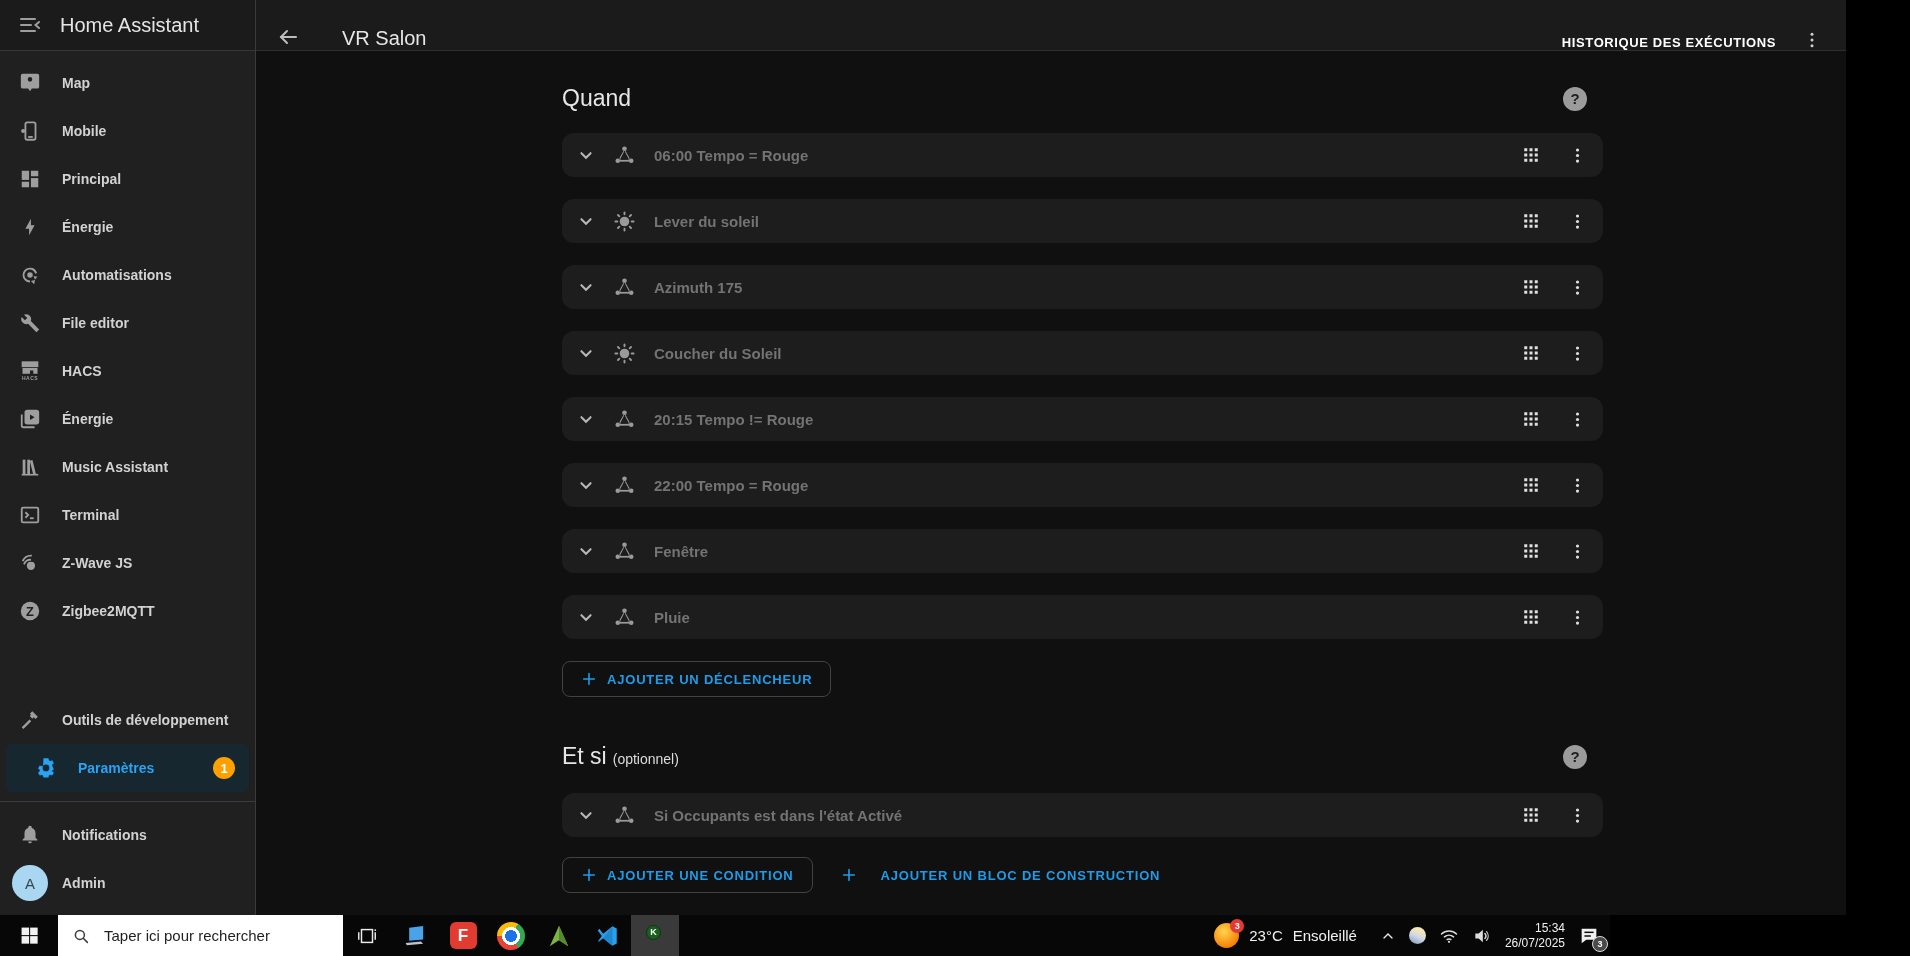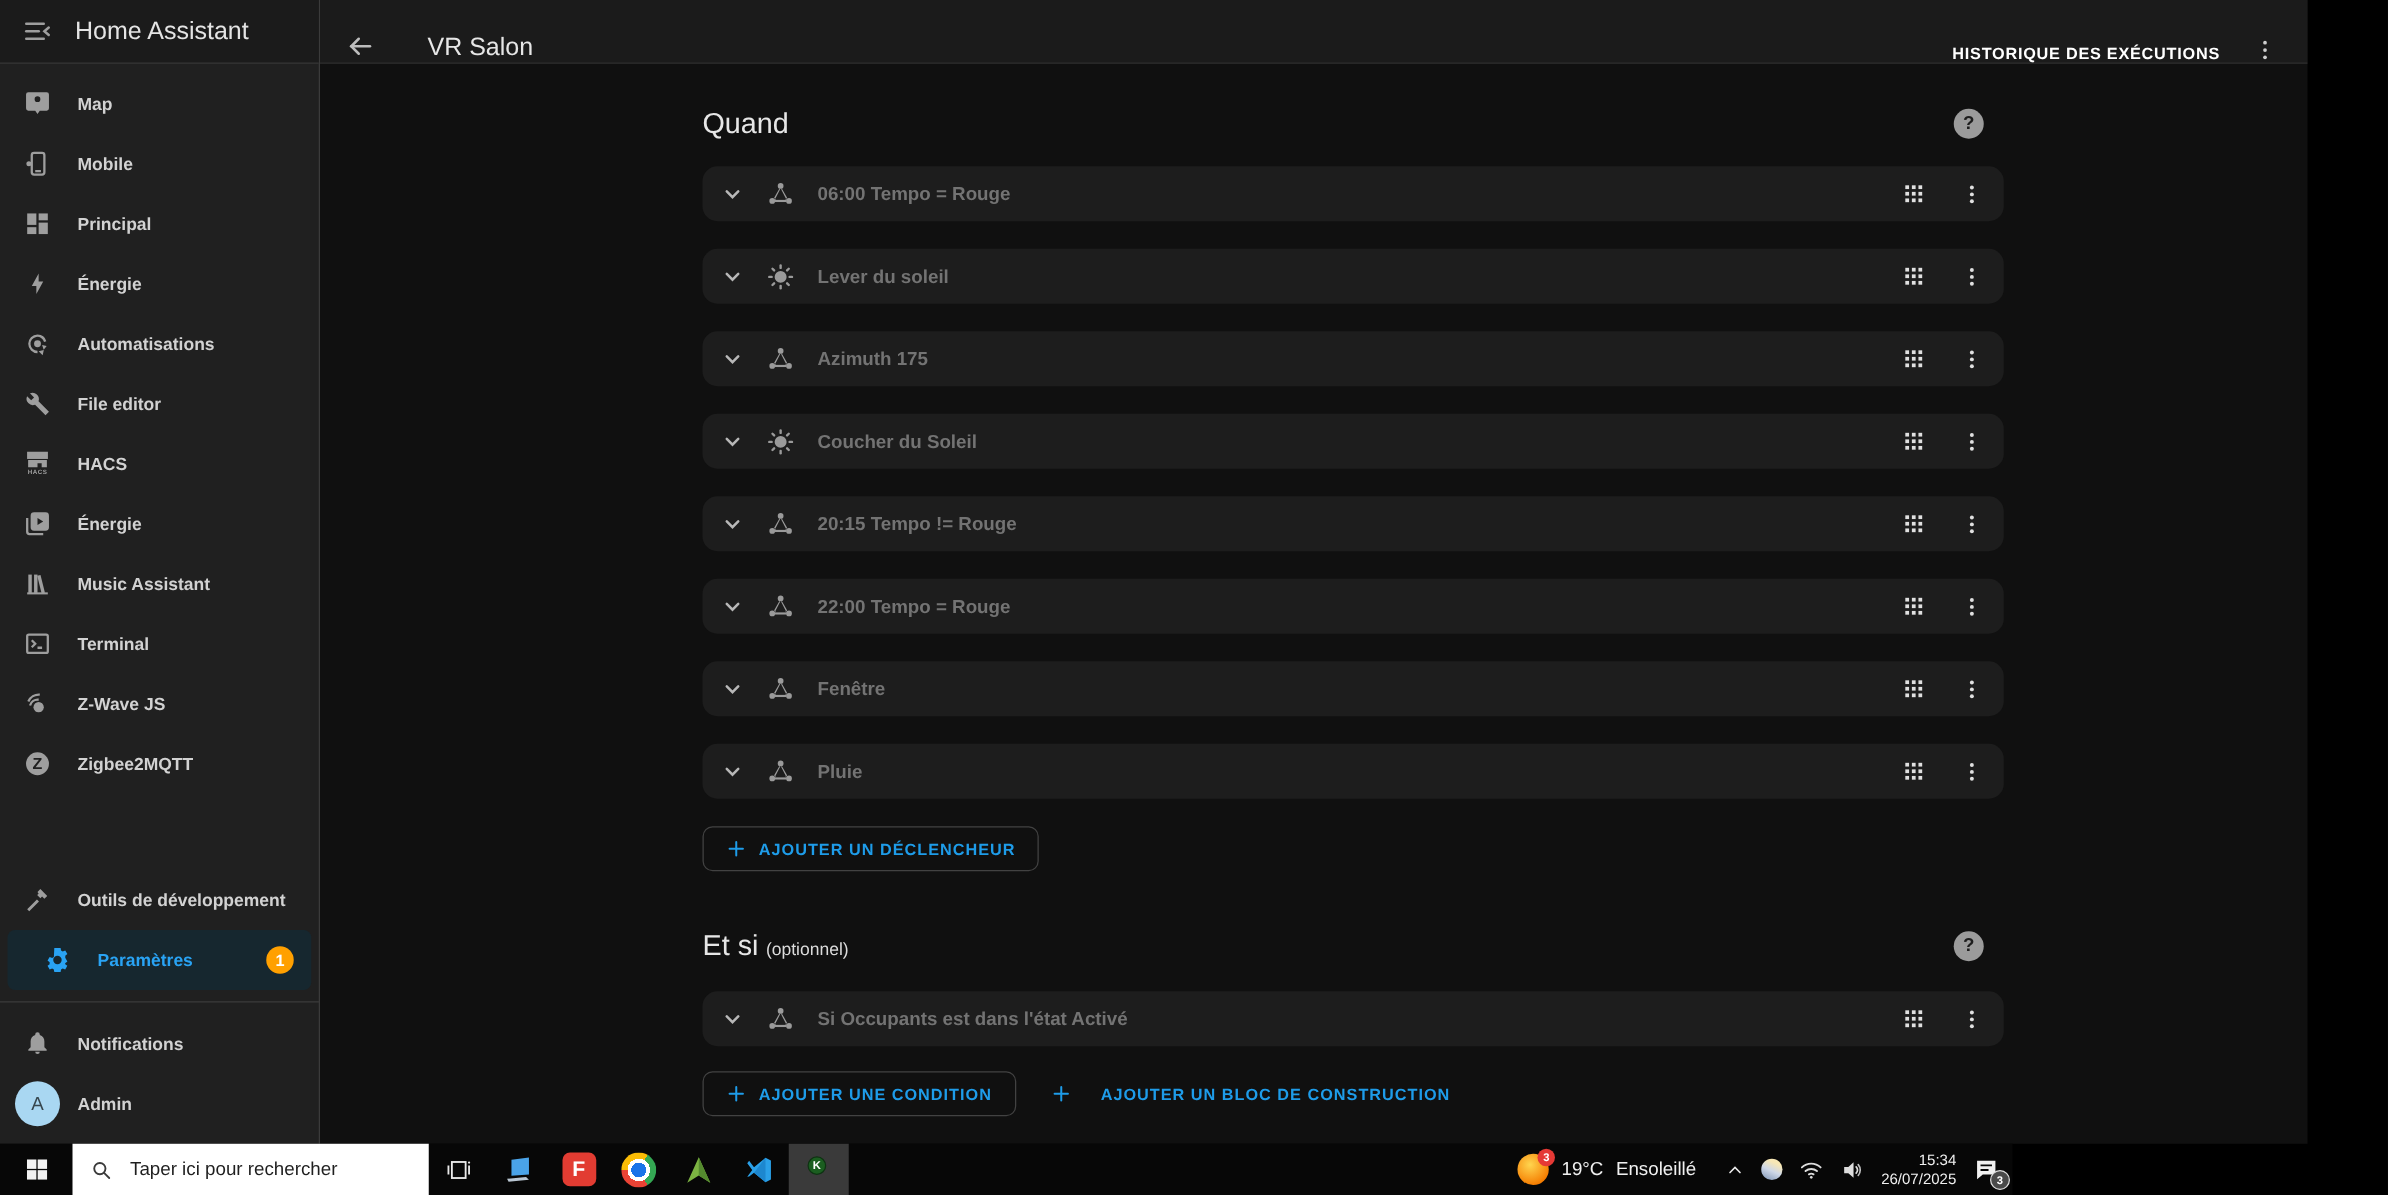--- a/index.html
+++ b/index.html
@@ -817,21 +817,21 @@
           <span>K</span>
         </span>
     </span>
   </div>
 
   <div class="tray">
     <div class="wx">
       <span class="wx-sun">
         <span class="wx-badge">3</span>
       </span>
-      <span class="wx-t">19°C</span>
+      <span class="wx-t">23°C</span>
       <span class="wx-t">Ensoleillé</span>
     </div>
     <span class="tray-ic">
       <svg width="16" height="16" viewBox="0 0 24 24" fill="none" stroke="#eaeaea" stroke-width="2" stroke-linecap="round">
           <polyline points="6,15 12,9 18,15"></polyline>
         </svg>
     </span>
     <span class="moon"></span>
     <span class="tray-ic">
       <svg width="20" height="20" viewBox="0 0 24 24" fill="none" stroke="#dcdcdc" stroke-width="1.8" stroke-linecap="round">

